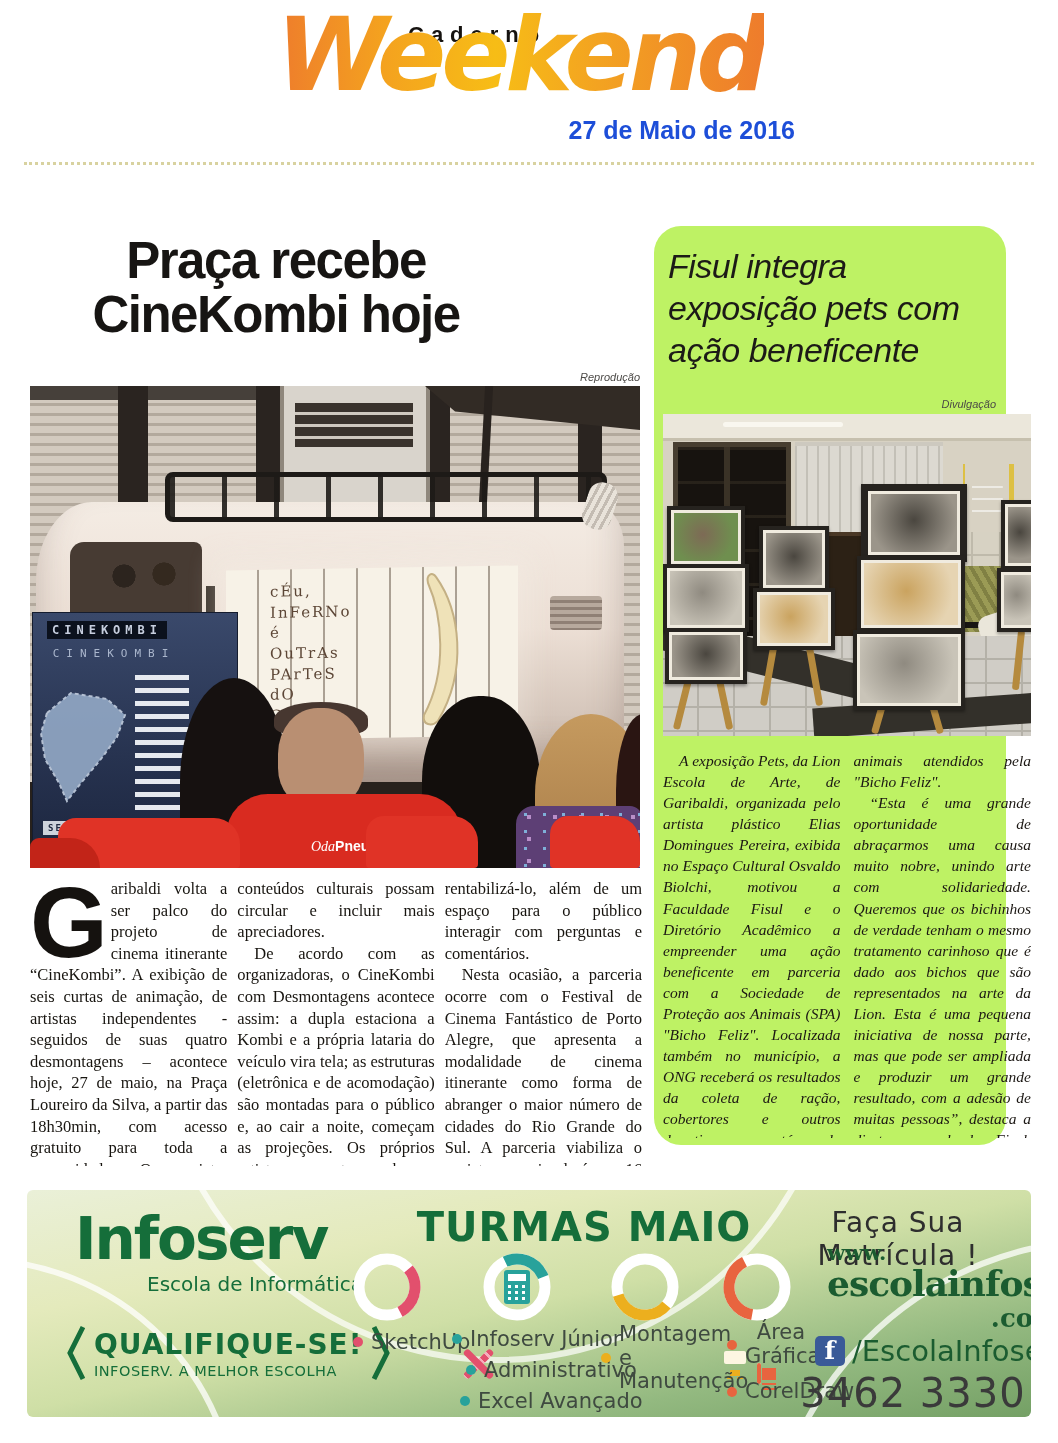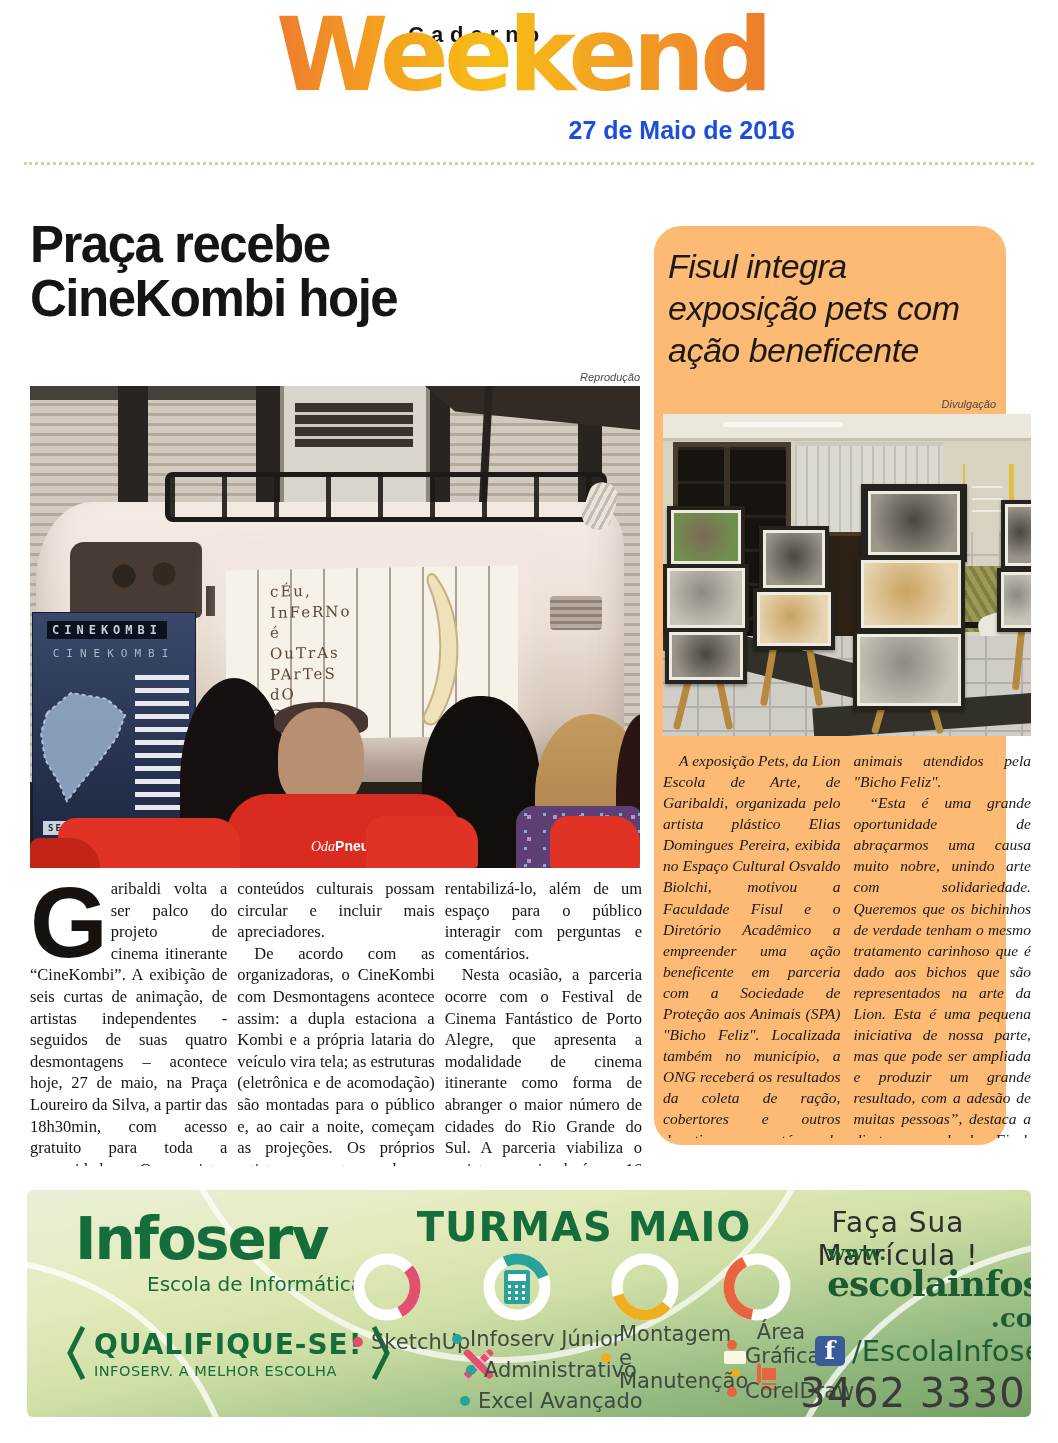--- a/index.html
+++ b/index.html
@@ -2,21 +2,21 @@
 <html><head>
 <meta charset="utf-8">
 <style>
   html,body{margin:0;padding:0;background:#ffffff;}
   #page{position:relative;width:1058px;height:1443px;background:#fff;overflow:hidden;
         font-family:"Liberation Sans",sans-serif;}
   .abs{position:absolute;}
 
   
   .kicker{left:408px;top:22px;font-weight:bold;font-size:22px;letter-spacing:7px;color:#15120f;}
-  .wordmark{left:276px;top:4px;font-family:"DejaVu Sans",sans-serif;font-weight:bold;
+  .wordmark{left:276px;top:4px;font-family:"DejaVu Sans",sans-serif;font-style:italic;font-weight:bold;
     font-size:102px;line-height:1;letter-spacing:-5px;
     background:linear-gradient(90deg,#ee7c2c 0%,#f4a21f 22%,#f7bd16 45%,#f3a321 66%,#ee7c2c 100%);
     -webkit-background-clip:text;background-clip:text;color:transparent;}
   .mh-date{left:530px;top:116px;width:265px;text-align:right;font-weight:bold;font-size:25px;color:#1d4ed8;}
   .rule{left:24px;right:24px;top:162px;border-top:3px dotted #d8d2a0;height:0;}
 
   
   .lh{left:30px;top:218px;width:460px;font-weight:bold;font-size:51px;line-height:1.06;
       letter-spacing:-1.5px;color:#171513;}
   .credit{font-style:italic;font-size:11px;color:#4c4a47;}
@@ -24,21 +24,21 @@
   .body-cols{left:30px;top:878px;width:612px;height:288px;display:flex;gap:10px;
     font-family:"Liberation Serif",serif;font-size:16.5px;line-height:1.31;text-align:justify;
     color:#17140f;overflow:hidden;}
   .body-cols .col{flex:1;overflow:hidden;}
   .body-cols p{margin:0;}
   .body-cols p.indent{text-indent:17px;}
   .dropcap{float:left;font-family:"Liberation Sans",sans-serif;font-weight:bold;font-size:100px;
     line-height:.78;padding:5px 7px 0 0;letter-spacing:-4px;color:#15120f;}
 
   
-  .fisul{left:654px;top:226px;width:352px;height:919px;background:#fdba74;border-radius:27px;}
+  .fisul{left:654px;top:226px;width:352px;height:919px;background:#bef264;border-radius:27px;}
   .rh{position:absolute;left:14px;top:20px;width:350px;font-style:italic;font-size:34px;
       line-height:1.23;color:#1c1a17;letter-spacing:-.5px;}
   .credit-right{position:absolute;right:10px;top:172px;}
   .fisul-cols{position:absolute;left:9px;top:524px;width:368px;height:388px;display:flex;gap:13px;
     font-family:"Liberation Serif",serif;font-style:italic;font-size:15.5px;line-height:1.36;
     text-align:justify;color:#1b1713;overflow:hidden;}
   .fisul-cols .col{flex:1;overflow:hidden;}
   .fisul-cols p{margin:0;text-indent:16px;}
   .fisul-cols p.noindent{text-indent:0;}
 
@@ -75,21 +75,21 @@
      box-shadow:0 0 26px 10px rgba(247,242,231,.35);
      background-image:repeating-linear-gradient(90deg,transparent 0 31px,rgba(95,80,65,.5) 31px 33px);}
   .lp-proj-text{left:44px;top:12px;width:120px;color:#5c4636;font-family:"DejaVu Serif",serif;
      font-size:15px;line-height:1.38;letter-spacing:2px;}
   .lp-proj-text span{display:block;position:static;}
   .lp-grille{left:520px;top:210px;width:52px;height:34px;border-radius:4px;
      background:repeating-linear-gradient(180deg,#b7a99d 0 4px,#8f8075 4px 7px);z-index:2;}
   .lp-handle{left:420px;top:212px;width:46px;height:9px;background:#9a8b7e;border-radius:4px;z-index:3;}
   .lp-ground{left:0;top:396px;width:610px;height:86px;background:#27211c;z-index:2;}
   .lp-banner{left:2px;top:226px;width:162px;height:238px;z-index:3;border:1px solid #151c2e;
-     background:linear-gradient(180deg,#3a496b 0%,#273350 60%,#1d2740 100%);}
+     background:linear-gradient(180deg,#3a496b 0%,#273350 60%,#1d2740 100%);padding-left:42px;}
   .lp-banner-t1{left:14px;top:8px;background:#0b111d;color:#c6cede;font-weight:bold;font-size:12px;
      letter-spacing:5px;padding:2px 5px;font-family:"DejaVu Sans Mono",monospace;}
   .lp-banner-t2{left:10px;top:34px;width:142px;text-align:center;color:#aab6cc;font-size:11px;
      letter-spacing:7px;font-family:"DejaVu Sans Mono",monospace;}
   .lp-map{left:4px;top:62px;}
   .lp-list{left:102px;top:62px;width:54px;height:140px;
      background:repeating-linear-gradient(180deg,rgba(240,243,248,.95) 0 5px,transparent 5px 13px);}
   .lp-banner-foot{left:10px;bottom:16px;background:#cdd3dc;color:#202a42;font-weight:bold;font-size:9px;
      letter-spacing:2px;padding:2px 5px;font-family:"DejaVu Sans Mono",monospace;}
   .p-hair1{left:150px;top:292px;width:108px;height:190px;background:#161110;z-index:4;
@@ -222,21 +222,21 @@
 </head>
 <body>
 
 <div id="page">
 
   <div class="abs kicker">Caderno</div>
   <div class="abs wordmark">Weekend</div>
   <div class="abs mh-date">27 de Maio de 2016</div>
   <div class="abs rule"></div>
 
-  <h1 class="abs lh" style="margin:0;">
+  <h1 class="abs lh" style="margin:16px;text-align:center;">
     <span style="display:block;">Praça recebe</span>
     <span style="display:block;">CineKombi hoje</span>
   </h1>
   <div class="abs credit credit-left">Reprodução</div>
 
   <div class="abs photo-left">
     <div class="lp-facade"></div>
     <div class="lp-topband"></div>
     <div class="lp-gap g1"></div>
     <div class="lp-gap g2"></div>

